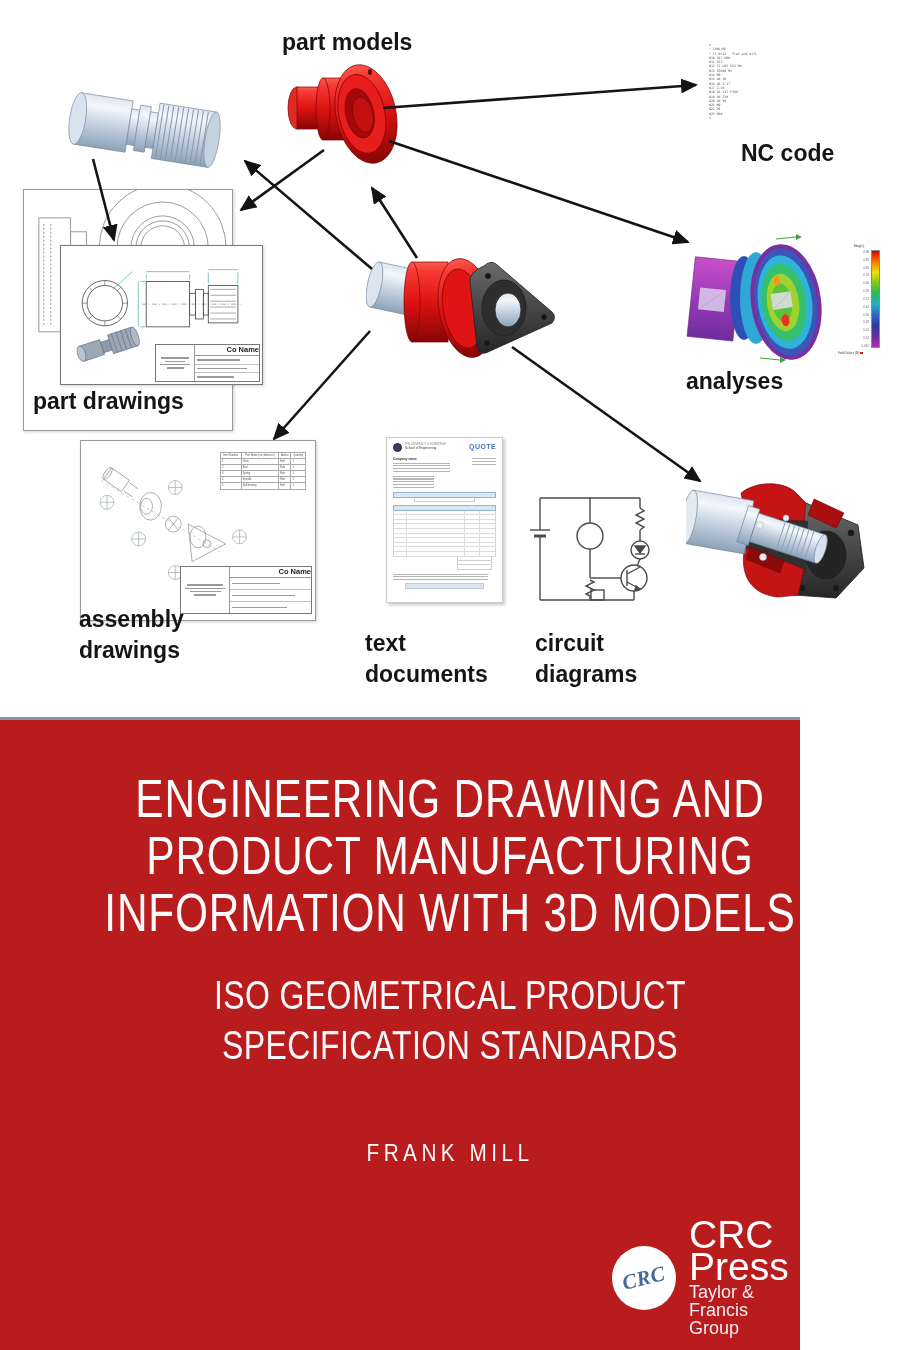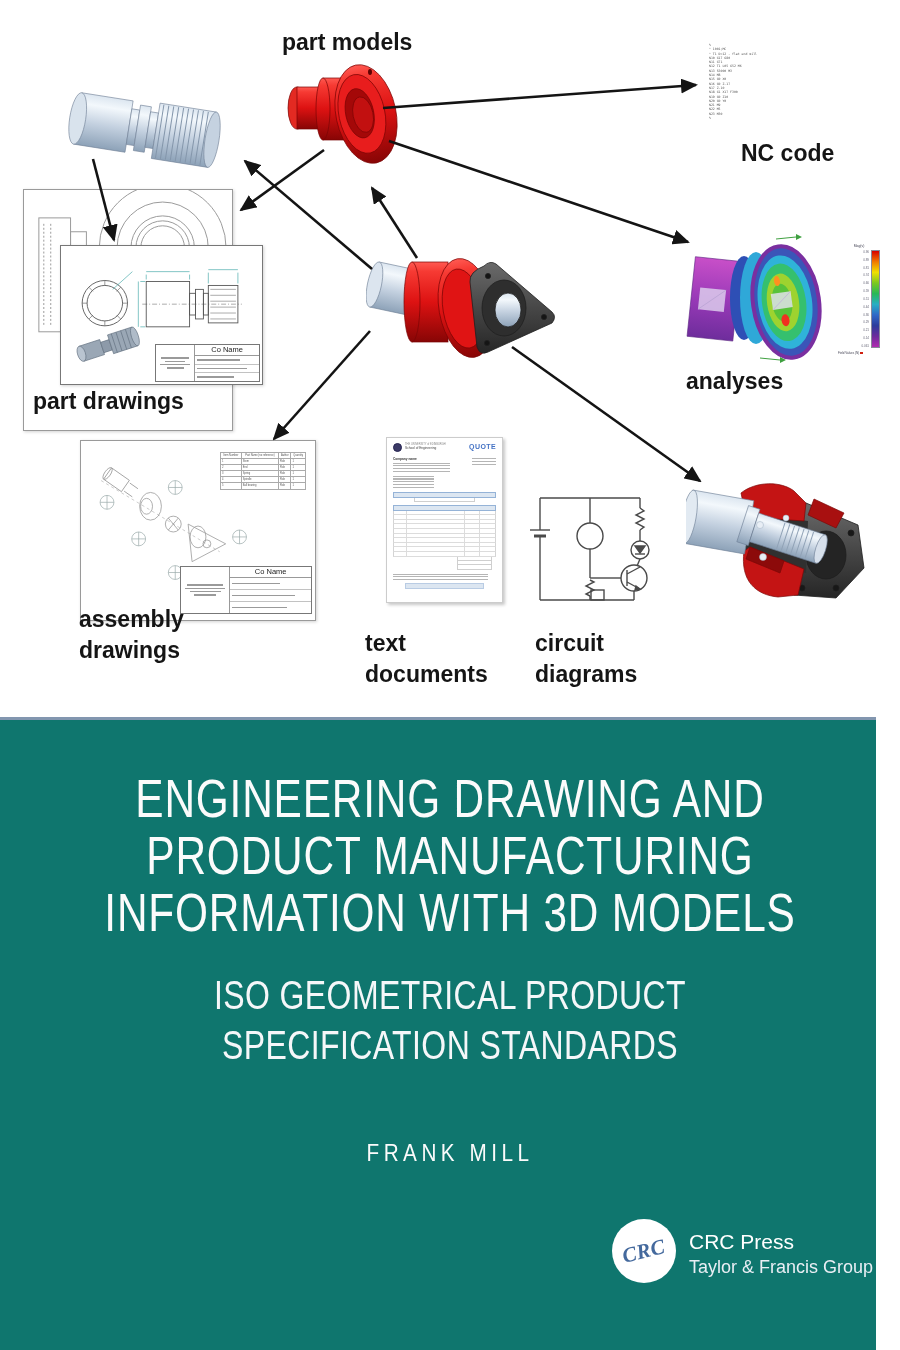--- a/index.html
+++ b/index.html
@@ -16,21 +16,21 @@
   .arrows{position:absolute;left:0;top:0;z-index:5;pointer-events:none}
 
   
   .nc{position:absolute;left:709px;top:43px;font-family:"DejaVu Sans Mono",monospace;font-size:3.2px;line-height:4.3px;color:#555;white-space:pre;z-index:2}
 
   
   .sheet{position:absolute;background:#fff;border:1px solid #9a9a9a;box-shadow:1px 1px 3px rgba(0,0,0,.18)}
   .tblock{position:absolute;display:flex;border:1px solid #777;background:#fff;z-index:3}
   .tb-left{width:38%;border-right:1px solid #999;padding:2px 2px;display:flex;flex-direction:column;gap:2px;align-items:center;justify-content:center}
   .tb-right{flex:1;display:flex;flex-direction:column}
-  .tb-name{border-bottom:1px solid #999;font-weight:normal;text-align:center;font-size:7.5px;line-height:10px;color:#222}
+  .tb-name{border-bottom:1px solid #999;font-weight:bold;text-align:right;font-size:7.5px;line-height:10px;color:#222}
   .tb-row{flex:1;border-bottom:1px solid #c2c2c2;display:flex;align-items:center;padding-left:2px}
   .tb-row:last-child{border-bottom:none}
   .bar{display:inline-block;height:1.4px;background:#9a9a9a}
   .w90{width:90%}.w80{width:80%}.w70{width:70%}.w60{width:60%}.w50{width:50%}
 
   
   .bom{position:absolute;border-collapse:collapse;background:#fff;font-size:2.6px;line-height:3.1px;color:#555;z-index:3}
   .bom th,.bom td{border:1px solid #aaa;padding:1px 1px;font-weight:normal;text-align:left}
   .bom th{text-align:center}
 
@@ -62,29 +62,29 @@
   .fea-legend{position:absolute;left:838px;top:244px;width:42px;z-index:3}
   .legend-title{font-size:3.4px;color:#445;text-align:center;margin-bottom:2px}
   .legend-body{display:flex;justify-content:flex-end;gap:2px}
   .legend-ticks{display:flex;flex-direction:column;justify-content:space-between;height:98px;font-size:3px;color:#667;text-align:right;width:14px}
   .legend-bar{width:9px;height:98px;border:0.5px solid #889;
     background:linear-gradient(#D80000,#F07800,#F0E000,#7CC820,#28B858,#28AEC4,#3068C8,#2C3C9C,#6C2C9C,#B02CB0)}
   .legend-footer{font-size:3px;color:#445;margin-top:3px;white-space:nowrap}
   .red-dot{display:inline-block;width:3px;height:2.5px;background:#D02010;margin-left:1px}
 
   
-  .blue-panel{position:absolute;left:0;top:717px;width:876px;height:633px;background:#0f766e;border-top:3px solid #8296AF;color:#fff;z-index:8}
+  .blue-panel{position:absolute;left:0;top:717px;width:800px;height:633px;background:#b91c1c;border-top:3px solid #8296AF;color:#fff;z-index:8}
   .title-block{position:absolute;top:50px;left:0;width:900px;text-align:center;font-size:53px;line-height:57px;letter-spacing:1px;font-weight:400;color:#FBFBFB;transform:scaleX(.8);transform-origin:450px 0}
   .subtitle-block{position:absolute;top:250px;left:0;width:900px;text-align:center;font-size:40px;line-height:50px;letter-spacing:.5px;color:#F5F7F9;transform:scaleX(.8);transform-origin:450px 0}
   .author-line{position:absolute;top:420px;left:0;width:900px;text-align:center;font-size:23px;letter-spacing:5px;color:#FBFBFB;transform:scaleX(.9);transform-origin:450px 0}
   .publisher{position:absolute;left:612px;top:499px;display:flex;align-items:center;gap:13px}
   .crc-circle{width:64px;height:64px;border-radius:50%;background:#fff;display:flex;align-items:center;justify-content:center;flex:0 0 auto}
   .crc-mono{font-family:"Liberation Serif",serif;font-style:italic;font-weight:bold;font-size:21px;color:#44699D;transform:rotate(-14deg);letter-spacing:.5px}
   .pub-text{display:flex;flex-direction:column}
-  .pub-name{font-size:21px;line-height:32px;color:#fff}
+  .pub-name{font-size:39px;line-height:32px;color:#fff}
   .pub-group{font-size:18px;line-height:18px;color:#E9EEF4}
 </style>
 </head>
 <body>
 
 <div class="page">
 
   <svg class="arrows" width="900" height="717" viewBox="0 0 900 717">
     <defs>
       <marker id="ah" markerUnits="userSpaceOnUse" markerWidth="17" markerHeight="15" refX="15" refY="7.5" orient="auto">

